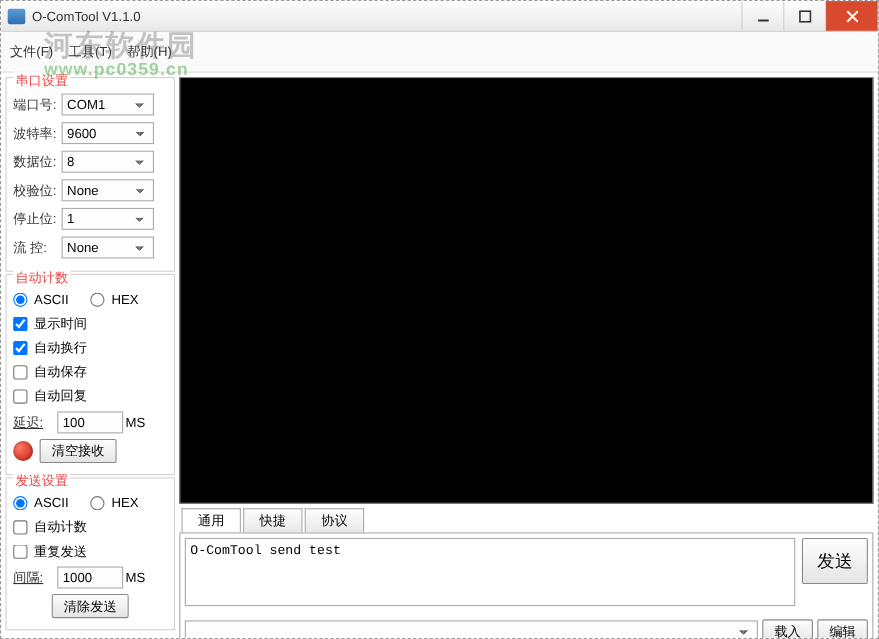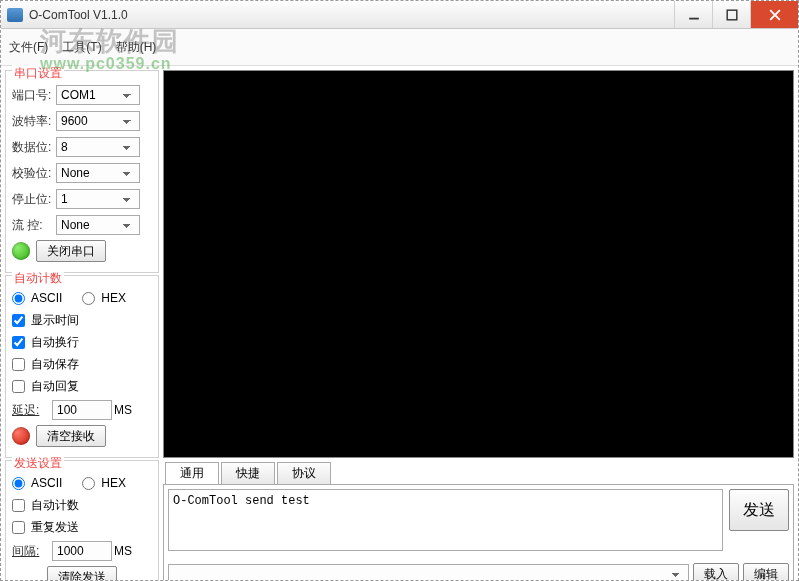--- a/index.html
+++ b/index.html
@@ -106,24 +106,20 @@
             <select><option>None</option></select>
           </div>
         <div class="row">
             <label>停止位:</label>
             <select><option>1</option></select>
           </div>
         <div class="row">
             <label>流  控:</label>
             <select><option>None</option></select>
           </div>
-        <div class="row">
-            <span class="led green"></span>
-            <button class="btn">关闭串口</button>
-          </div>
       </div>
     </div>
 
     <div class="group">
       <span class="group-title">自动计数</span>
       <div class="group-body">
         <div class="radio-row">
           <input type="radio" name="rmode" checked="" style="">
             <span>ASCII</span>
           <span style="width:12px"></span>

